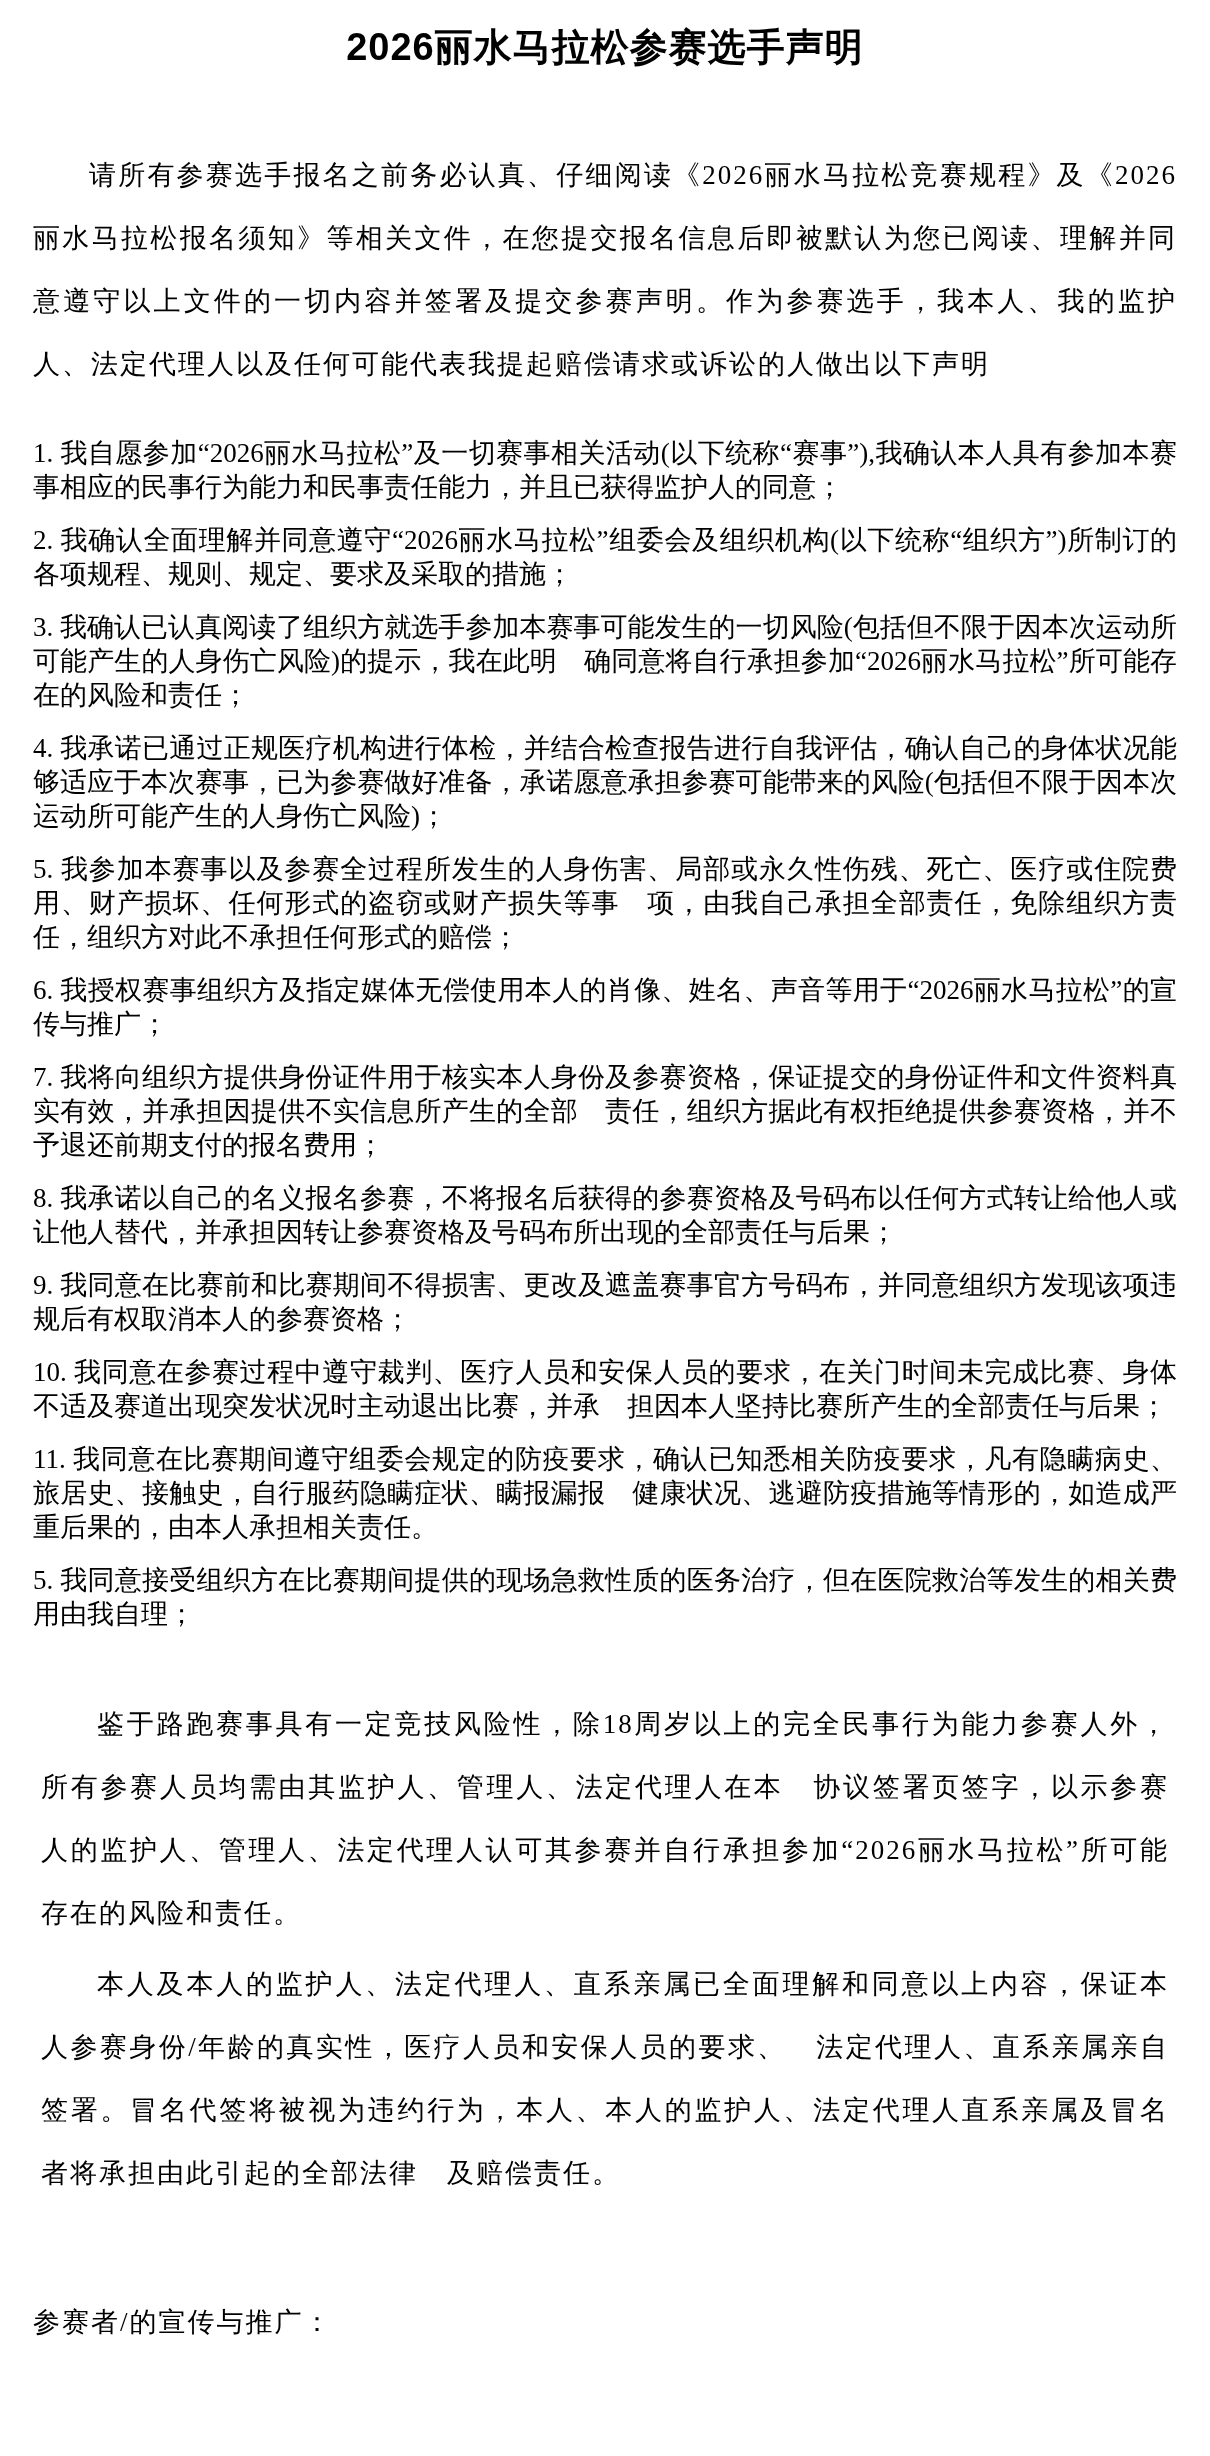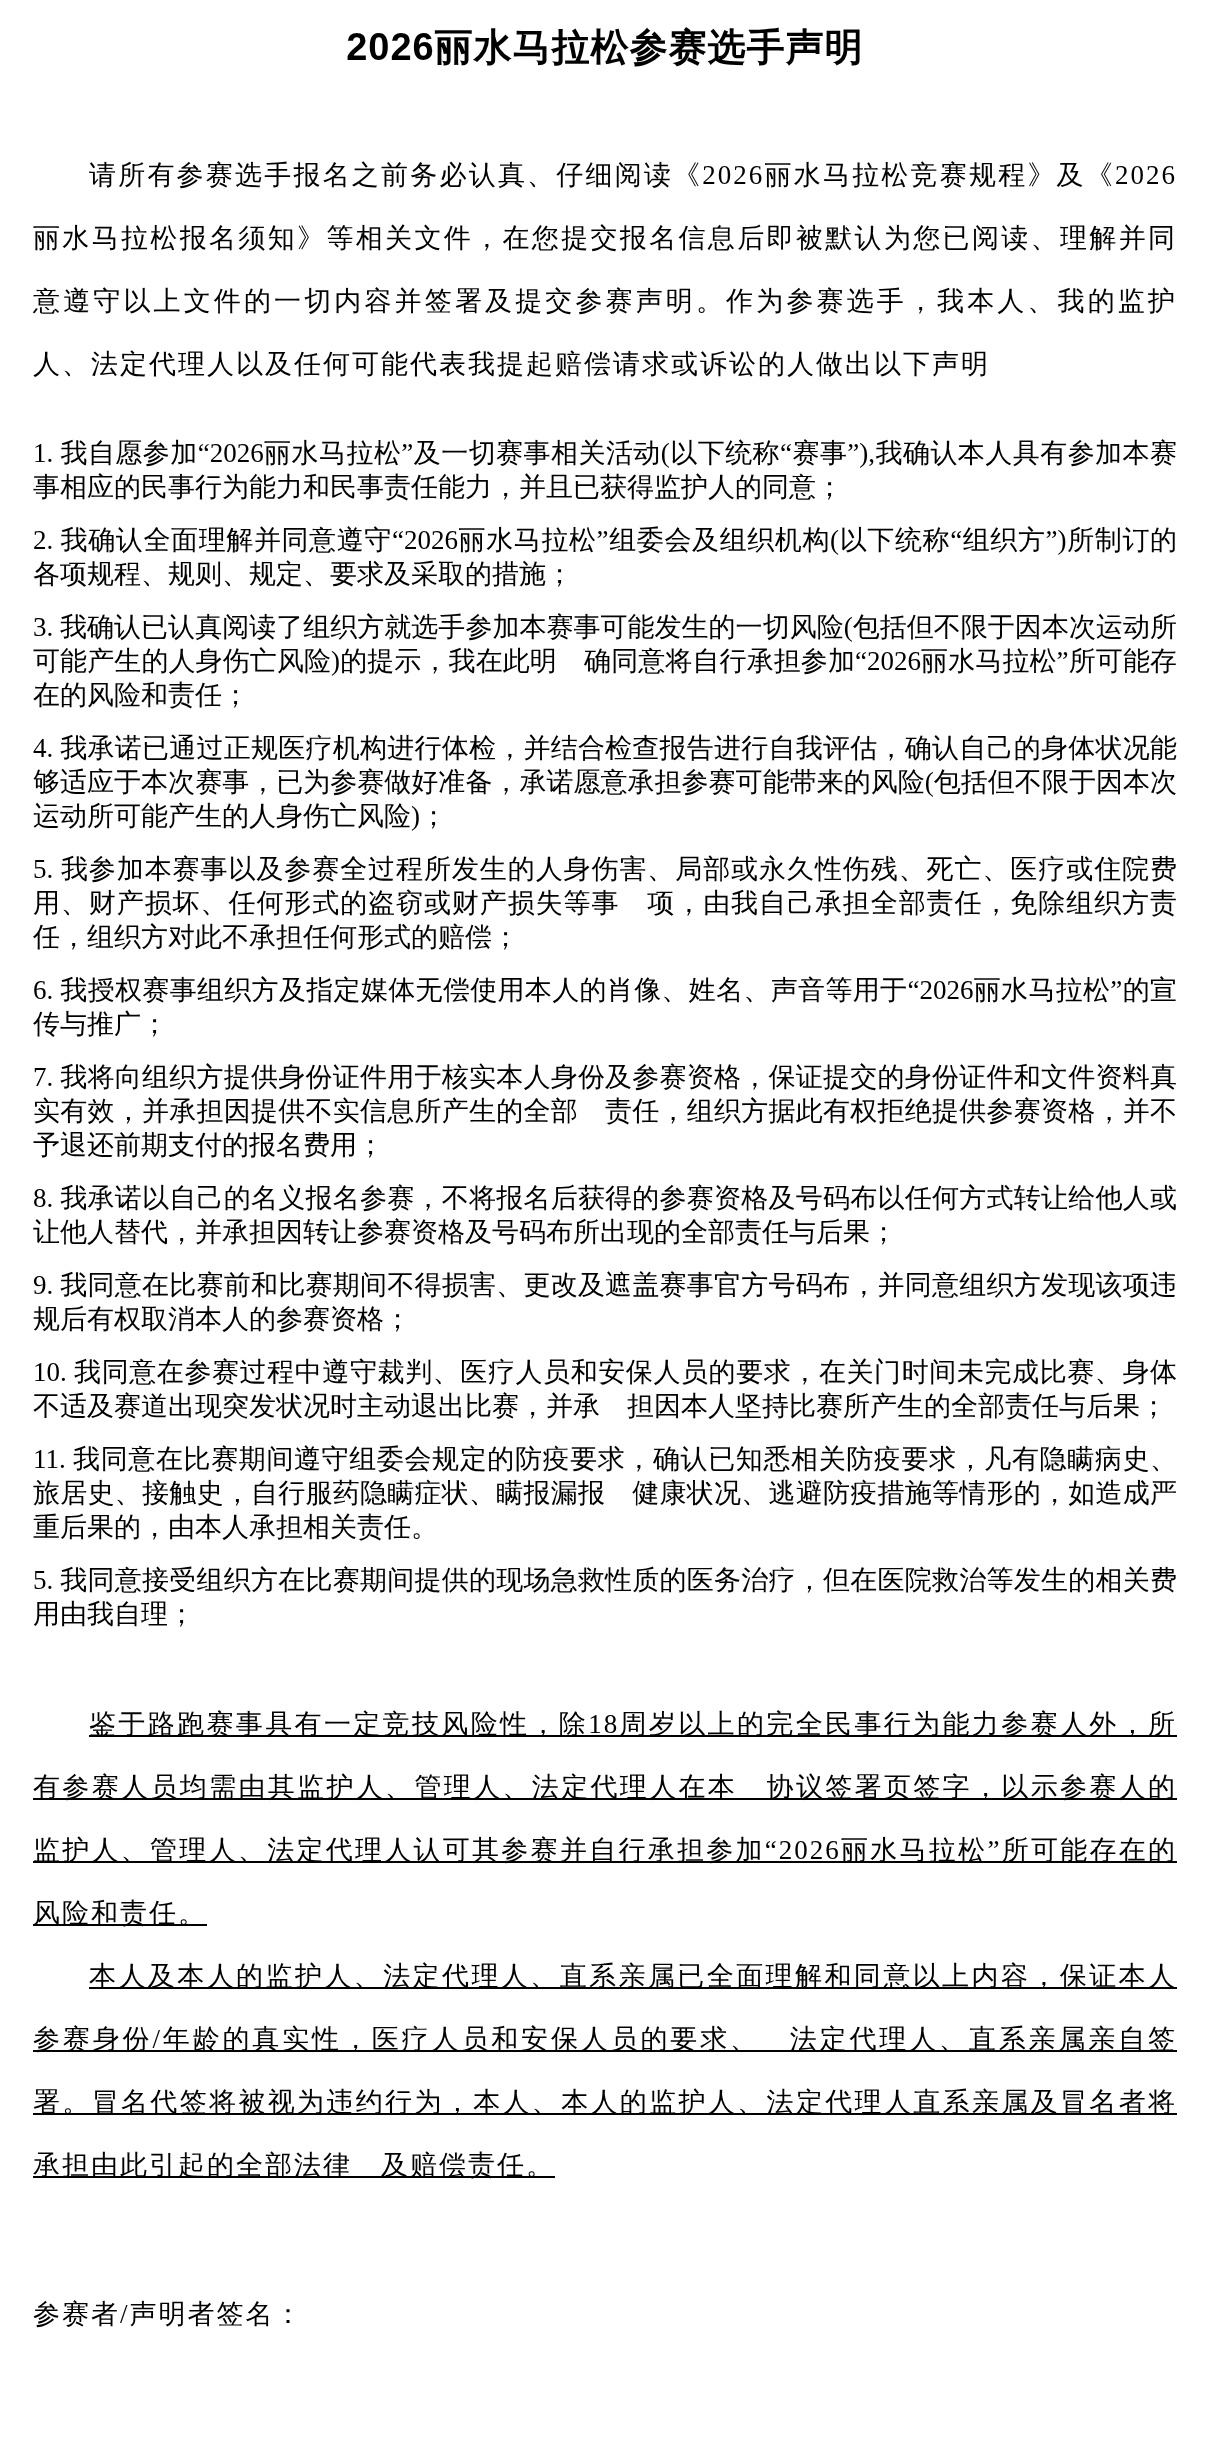--- a/index.html
+++ b/index.html
@@ -40,27 +40,26 @@
     margin: 0 0 19px 0;
     font-size: 27px;
     line-height: 34px;
     letter-spacing: 0;
     text-align: justify;
   }
   .closing {
     margin-top: 62px;
   }
   .closing p {
-    margin: 0;
+    margin: 8px;
     font-size: 27px;
     line-height: 63px;
     letter-spacing: 2px;
     text-align: justify;
     text-indent: 56px;
-    text-decoration: underline;
   }
   .signatures {
     margin-top: 92px;
     font-size: 27px;
     letter-spacing: 2px;
   }
   .sig-line {
     line-height: 50px;
   }
 </style>
@@ -88,18 +87,18 @@
     <p class="item">5. 我同意接受组织方在比赛期间提供的现场急救性质的医务治疗，但在医院救治等发生的相关费用由我自理；</p>
   </div>
 
   <div class="closing">
     <p>鉴于路跑赛事具有一定竞技风险性，除18周岁以上的完全民事行为能力参赛人外，所有参赛人员均需由其监护人、管理人、法定代理人在本　协议签署页签字，以示参赛人的监护人、管理人、法定代理人认可其参赛并自行承担参加“2026丽水马拉松”所可能存在的风险和责任。</p>
     <p>本人及本人的监护人、法定代理人、直系亲属已全面理解和同意以上内容，保证本人参赛身份/年龄的真实性，医疗人员和安保人员的要求、　法定代理人、直系亲属亲自签署。冒名代签将被视为违约行为，本人、本人的监护人、法定代理人直系亲属及冒名者将承担由此引起的全部法律　及赔偿责任。</p>
   </div>
 
   <div class="signatures">
     <div class="sig-block">
-      <div class="sig-line">参赛者/声明者签名：</div>
+      <div class="sig-line">参赛者/的宣传与推广：</div>
     </div>
 
   </div>
 
 </div>
 
 </body></html>

